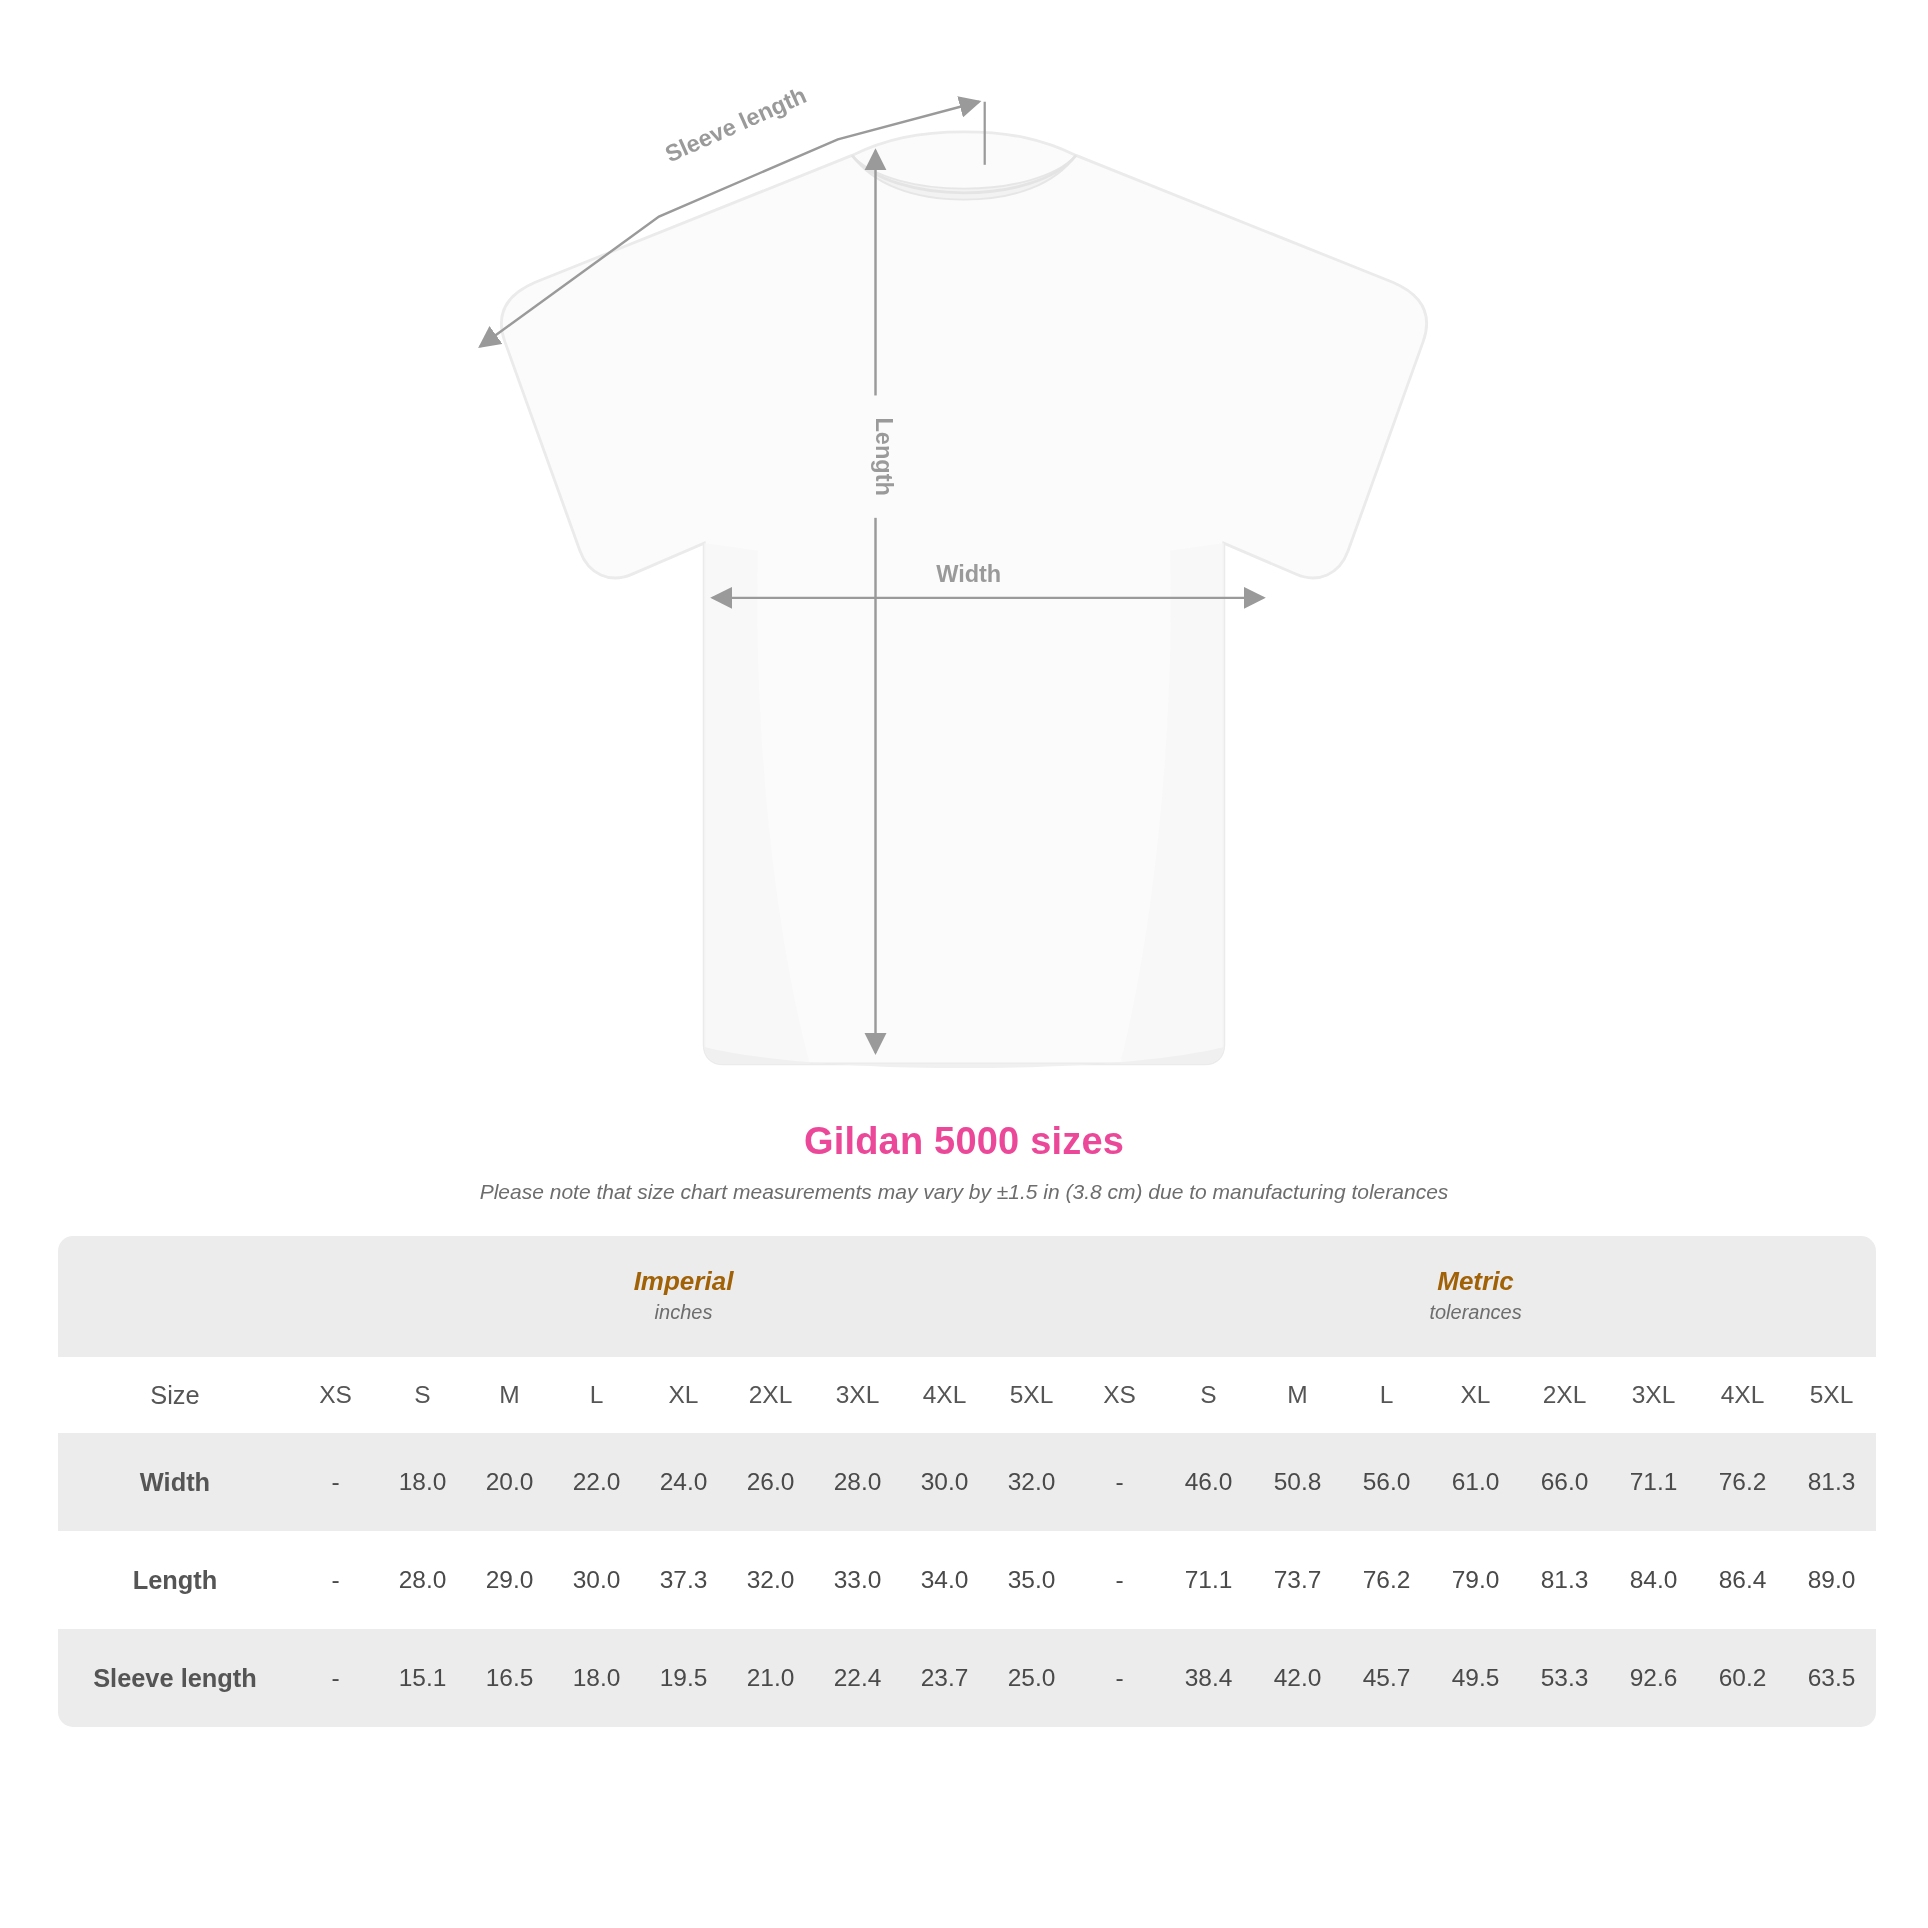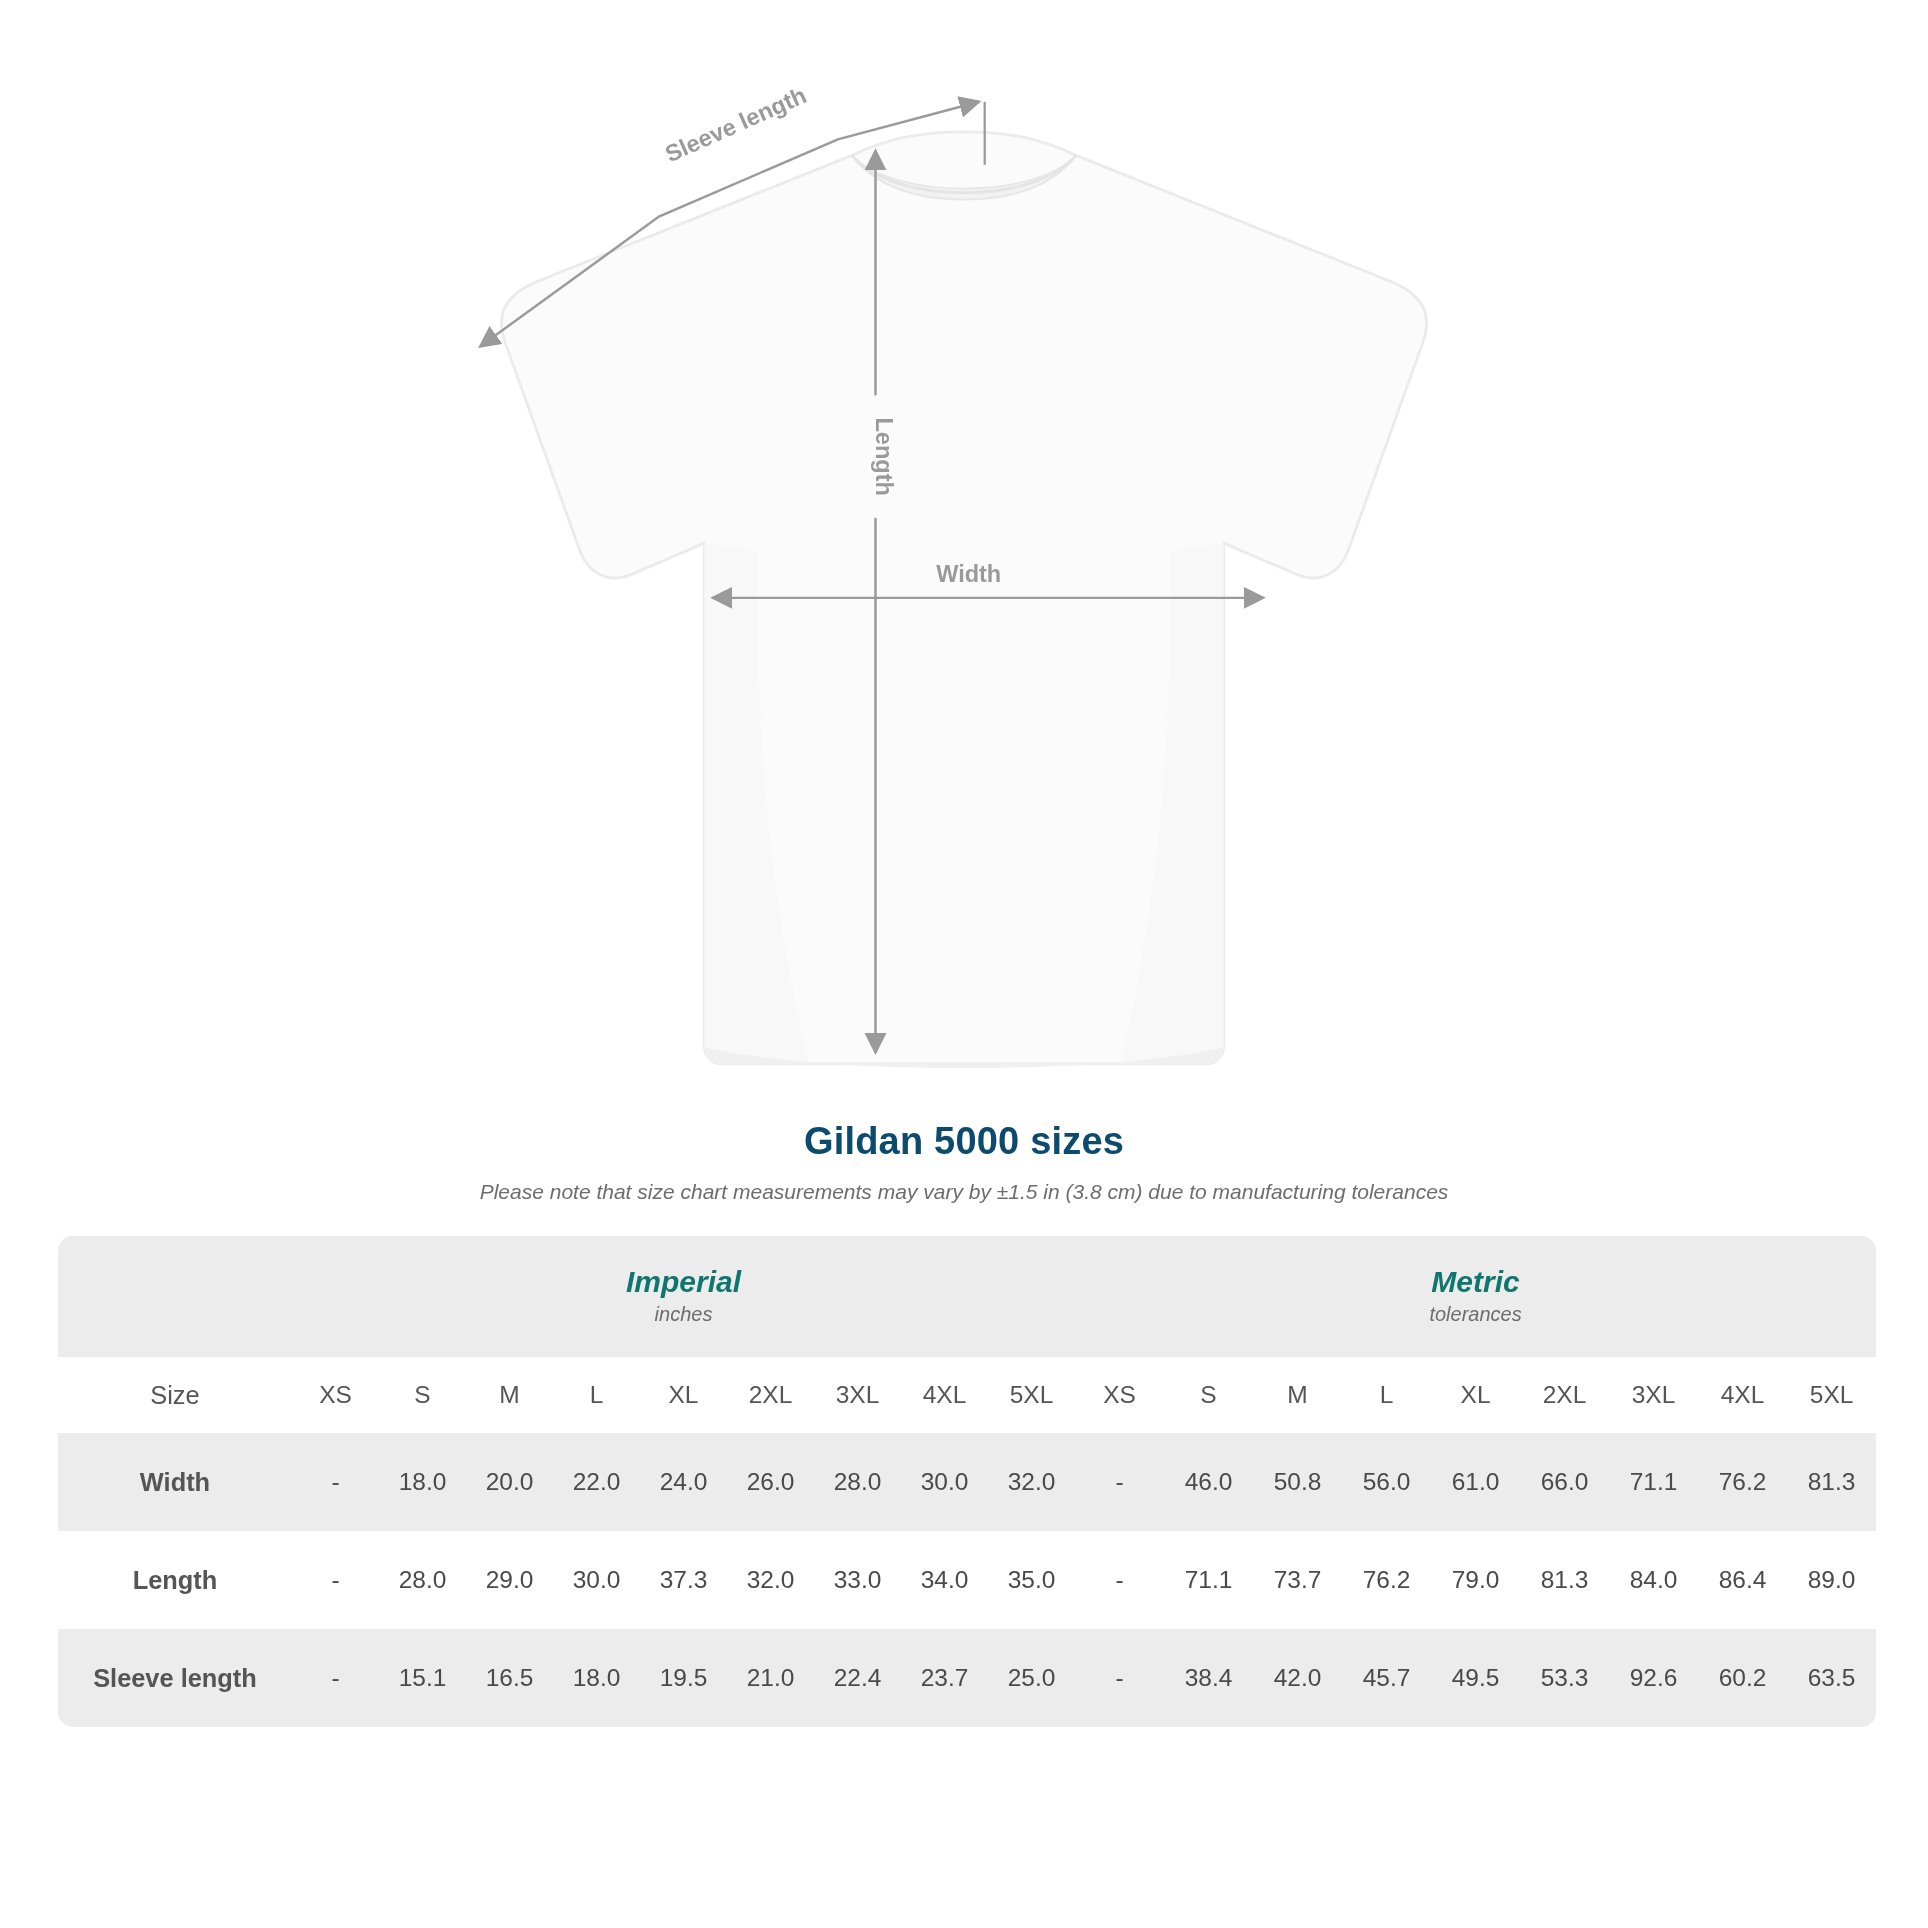--- a/index.html
+++ b/index.html
@@ -34,21 +34,21 @@
   }
 
   
   .title-block {
     text-align: center;
     margin-top: 9.4px;
   }
   .chart-title {
     font-size: 38px;
     font-weight: bold;
-    color: #0c4a6e;
+    color: #ec4899;
     margin: 0 0 17px 0;
     letter-spacing: 0.2px;
   }
   .chart-note {
     font-size: 21px;
     font-style: italic;
     color: #6d6d6d;
     margin: 8px;
   }
 
@@ -76,24 +76,24 @@
   .unit-row td.unit-cell {
     position: relative;
   }
   .unit-corner-left {
     border-top-left-radius: 15px;
   }
   .unit-corner-right {
     border-top-right-radius: 15px;
   }
   .unit-name {
-    font-size: 30px;
+    font-size: 26px;
     font-weight: bold;
     font-style: italic;
-    color: #0f766e;
+    color: #a16207;
     line-height: 1.15;
   }
   .unit-sub {
     font-size: 20px;
     font-style: italic;
     color: #6d6d6d;
     line-height: 1.5;
   }
 
   .head-row td {

